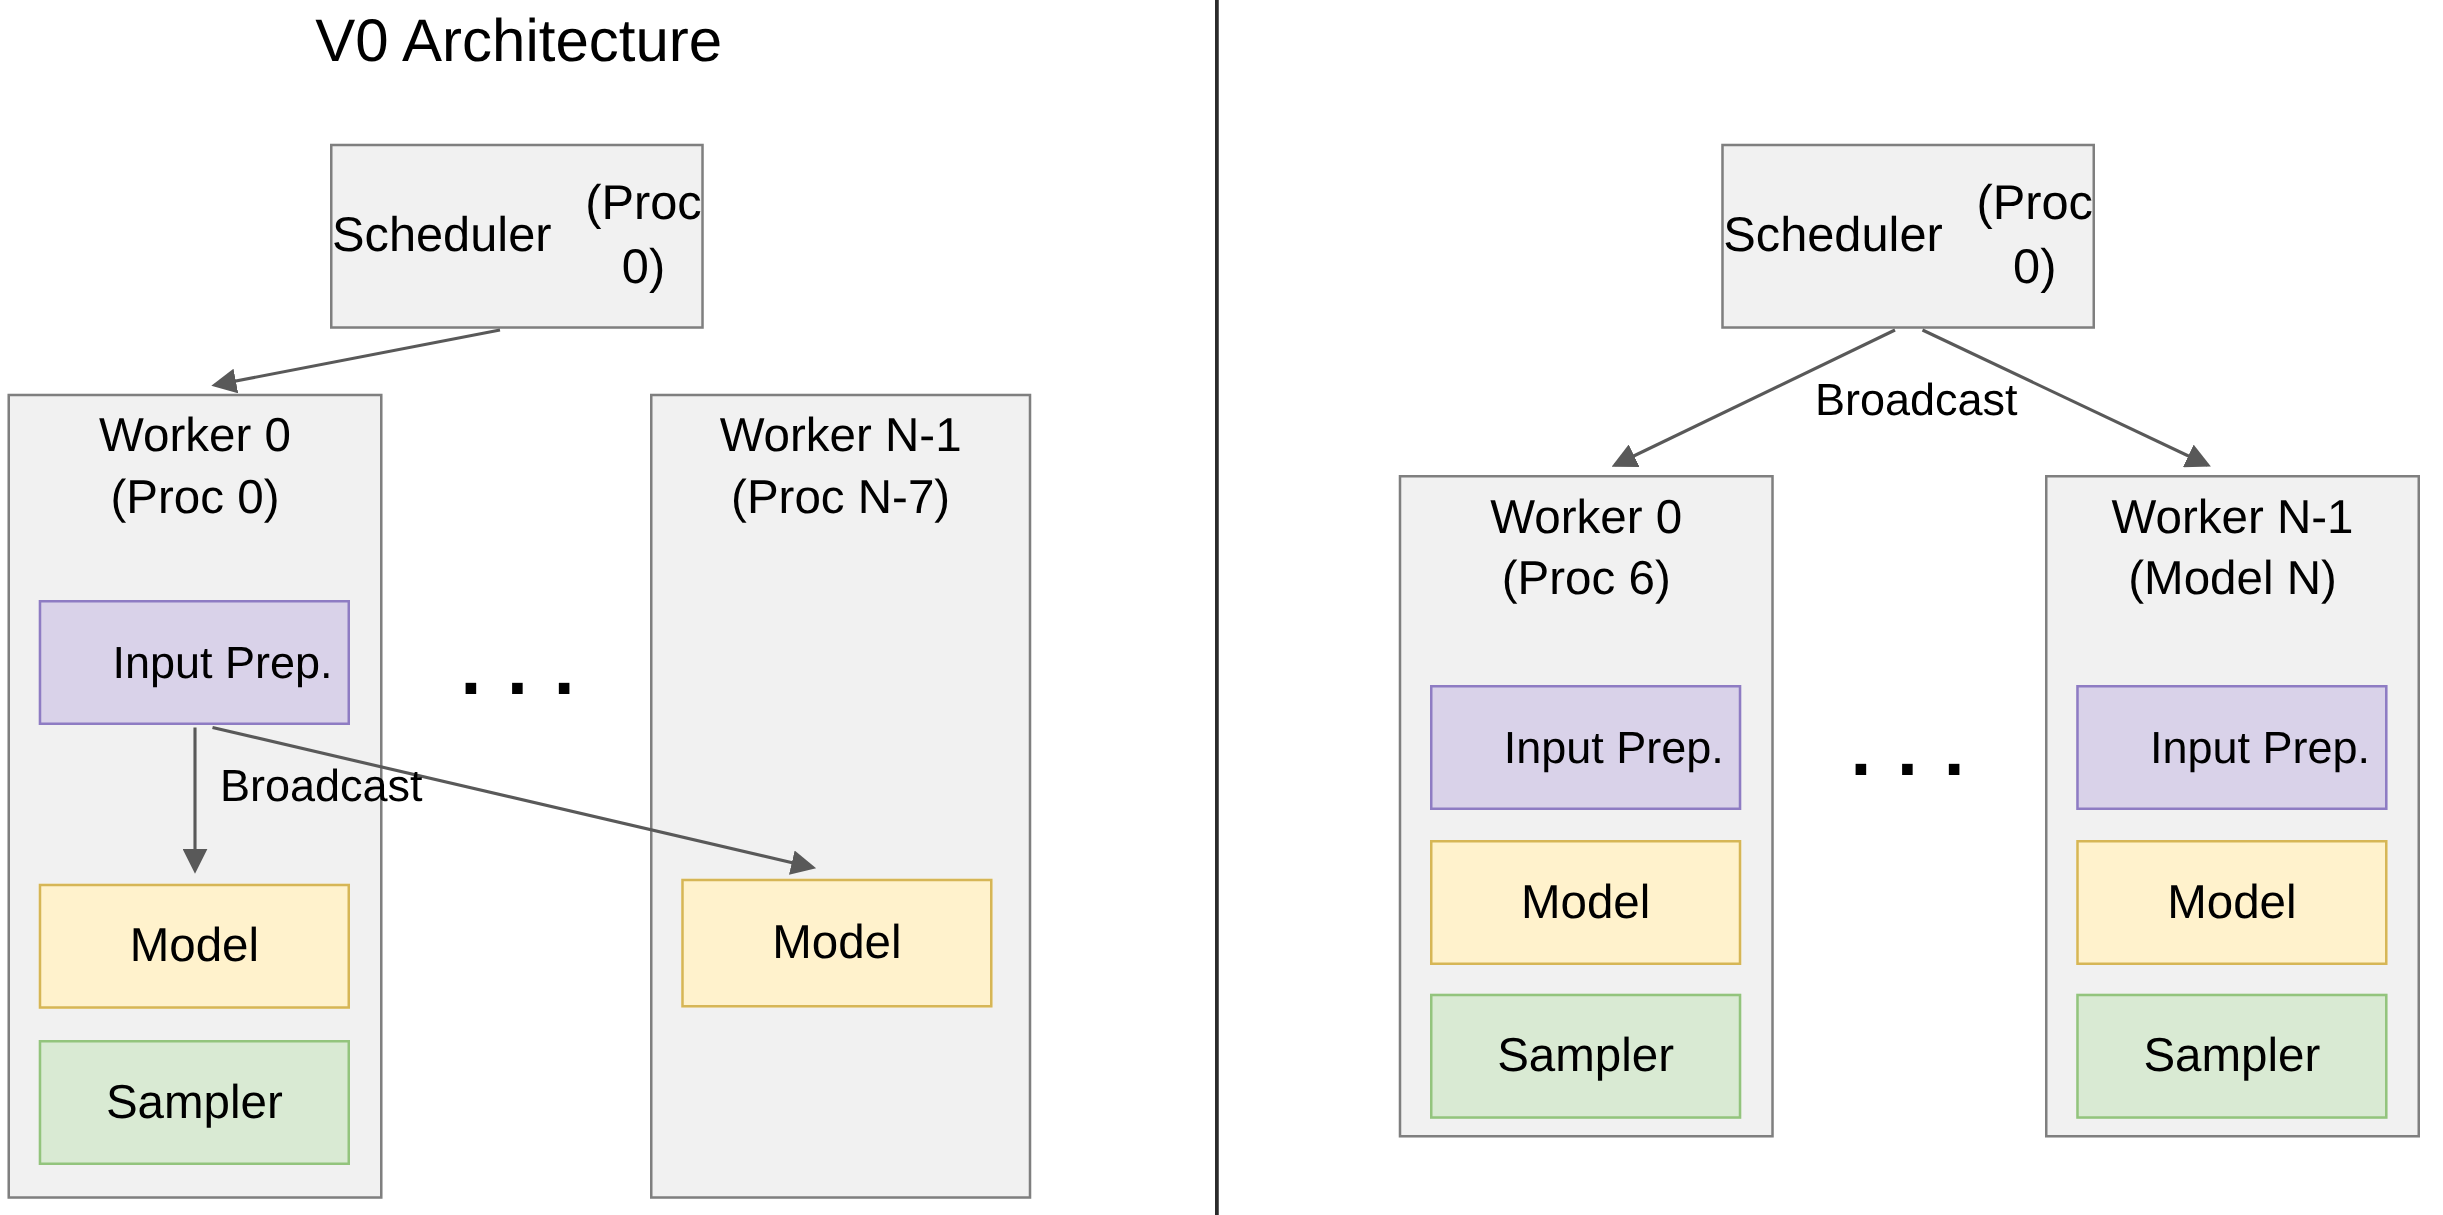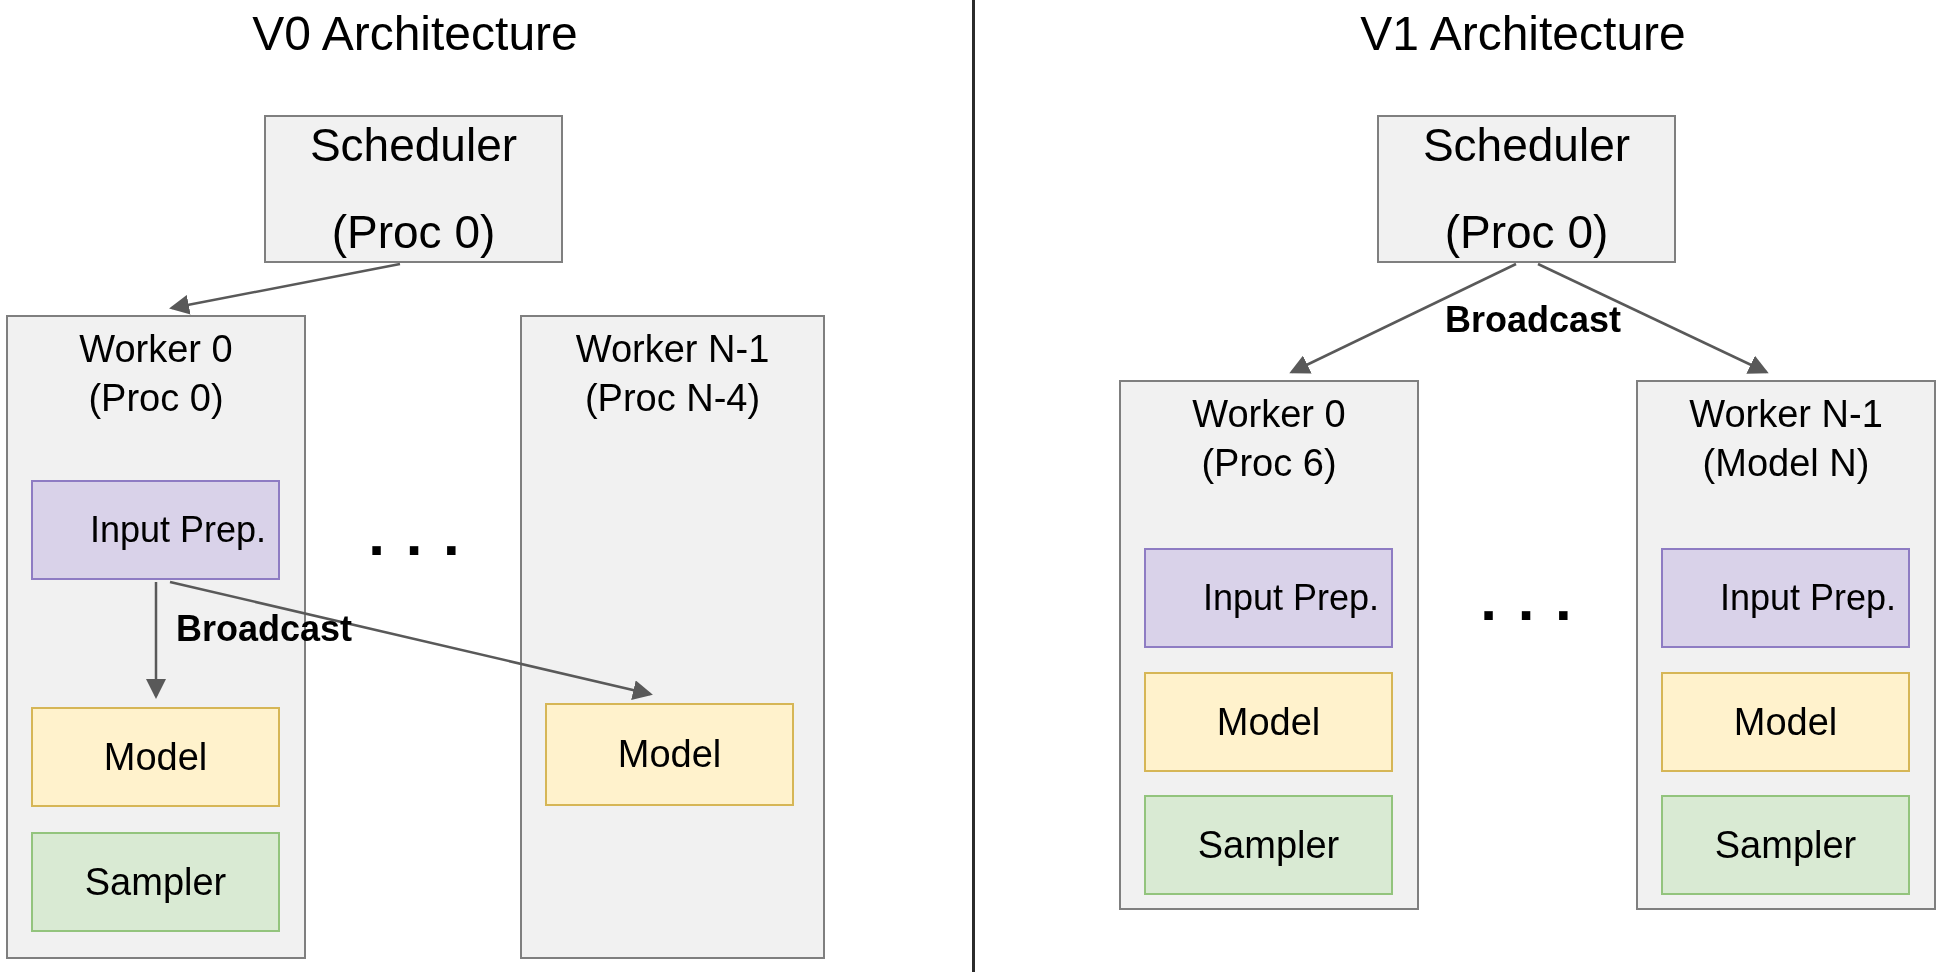--- a/index.html
+++ b/index.html
@@ -18,25 +18,25 @@
     font-size: 48px;
     font-weight: 400;
     text-align: center;
     line-height: 56px;
   }
   .node {
     position: absolute;
     border: 2px solid var(--box-gray-border, #7f7f7f);
     background: var(--box-gray-fill, #f1f1f1);
     display: flex;
-    flex-direction: column;
+    flex-direction: row;
     align-items: center;
     justify-content: center;
     text-align: center;
-    font-size: 46px;
+    font-size: 39px;
     line-height: 1.3;
     gap: 27px;
   }
   .worker {
     position: absolute;
     border: 2px solid var(--box-gray-border, #7f7f7f);
     background: var(--box-gray-fill, #f1f1f1);
     text-align: center;
   }
   .worker .heading {
@@ -55,21 +55,20 @@
   }
   .inner.small-text { font-size: 36px; }
   .purple { background: var(--purple-fill, #d9d2e9); border-color: var(--purple-border, #8e7cc3); padding-left: 45px; }
   .yellow { background: var(--yellow-fill, #fff2cc); border-color: var(--yellow-border, #d6b656); }
   .green  { background: var(--green-fill, #d9ead3); border-color: var(--green-border, #93c47d); }
   .label {
     position: absolute;
     font-size: 36px;
     line-height: 1.2;
     z-index: 6;
-    font-weight: bold;
   }
   .dots {
     position: absolute;
     font-size: 60px;
     font-weight: 700;
     letter-spacing: 2px;
     line-height: 80px;
     text-align: center;
     z-index: 4;
   }
@@ -142,28 +141,27 @@
     <span>Sampler</span>
   </div>
 
   <div class="label" style="left:176px; top:607px;">Broadcast</div>
 
   <div class="dots" style="left:340px; top:495px; width:150px;">. . .</div>
 
   <div class="worker" style="left:520px; top:315px; width:305px; height:644px;">
     <div class="heading">
       <div>Worker N-1</div>
-      <div>(Proc N-4)</div>
+      <div>(Proc N-7)</div>
     </div>
   </div>
   <div class="inner yellow" style="left:545px; top:703px; width:249px; height:103px;">
     <span>Model</span>
   </div>
 
-  <div class="title" style="left:1238px; top:6px; width:570px;">V1 Architecture</div>
 
   <div class="node" style="left:1377px; top:115px; width:299px; height:148px;">
     <div>Scheduler</div>
     <div>(Proc 0)</div>
   </div>
 
   <div class="label" style="left:1533px; top:298px; transform:translateX(-50%);">Broadcast</div>
 
   <div class="worker" style="left:1119px; top:380px; width:300px; height:530px;">
     <div class="heading">

